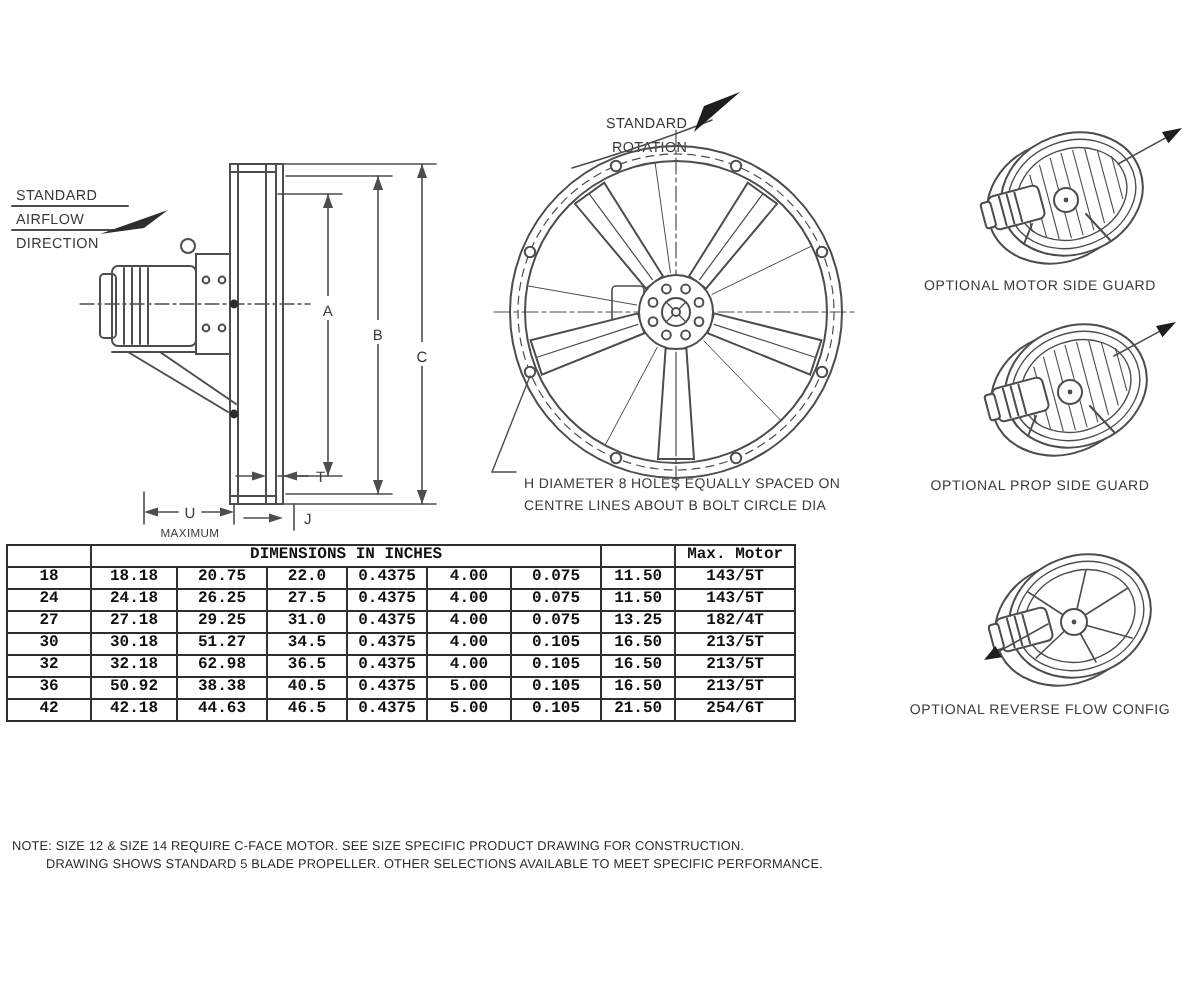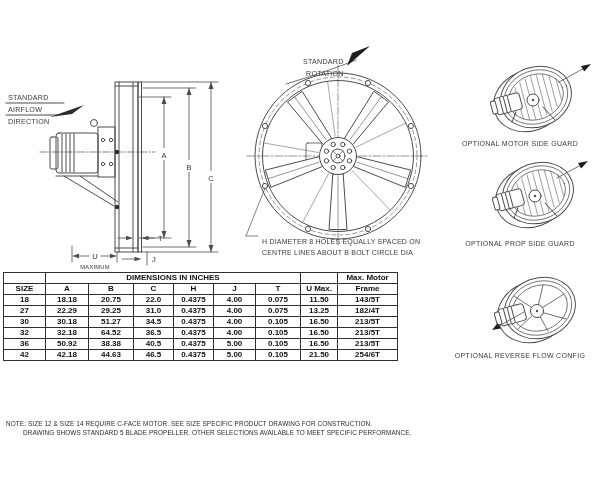--- a/index.html
+++ b/index.html
@@ -28,20 +28,21 @@
   #dims-table {
     position: absolute;
     left: 3px; top: 272px;
     width: 394px;
     border-collapse: collapse;
     table-layout: fixed;
     font-size: 8px;
     font-weight: bold;
     color: #101010;
     text-align: center;
+    font-family: Liberation Mono, monospace;
   }
   #dims-table td {
     border: 1px solid #2e2e2e;
     height: 10px;
     line-height: 10px;
     padding: 0;
     white-space: nowrap;
     overflow: hidden;
   }
   #notes {
@@ -338,47 +339,47 @@
         <col style="width:37px">
         <col style="width:60px">
     </colgroup>
     <thead>
       <tr>
         <td></td>
         <td colspan="6">DIMENSIONS IN INCHES</td>
         <td></td>
         <td>Max. Motor</td>
       </tr>
-      <tr>
-        <td>SIZE</td>
-        <td>A</td>
-        <td>B</td>
-        <td>C</td>
-        <td>H</td>
-        <td>J</td>
-        <td>T</td>
-        <td>U  Max.</td>
-        <td>Frame</td>
-      </tr>
     </thead>
     <tbody>
         <tr>
           <td>18</td>
           <td>18.18</td>
           <td>20.75</td>
           <td>22.0</td>
           <td>0.4375</td>
           <td>4.00</td>
           <td>0.075</td>
           <td>11.50</td>
           <td>143/5T</td>
         </tr>
         <tr>
+          <td>24</td>
+          <td>24.18</td>
+          <td>26.25</td>
+          <td>27.5</td>
+          <td>0.4375</td>
+          <td>4.00</td>
+          <td>0.075</td>
+          <td>11.50</td>
+          <td>143/5T</td>
+        </tr>
+        <tr>
           <td>27</td>
-          <td>22.29</td>
+          <td>27.18</td>
           <td>29.25</td>
           <td>31.0</td>
           <td>0.4375</td>
           <td>4.00</td>
           <td>0.075</td>
           <td>13.25</td>
           <td>182/4T</td>
         </tr>
         <tr>
           <td>30</td>
@@ -387,21 +388,21 @@
           <td>34.5</td>
           <td>0.4375</td>
           <td>4.00</td>
           <td>0.105</td>
           <td>16.50</td>
           <td>213/5T</td>
         </tr>
         <tr>
           <td>32</td>
           <td>32.18</td>
-          <td>64.52</td>
+          <td>62.98</td>
           <td>36.5</td>
           <td>0.4375</td>
           <td>4.00</td>
           <td>0.105</td>
           <td>16.50</td>
           <td>213/5T</td>
         </tr>
         <tr>
           <td>36</td>
           <td>50.92</td>

